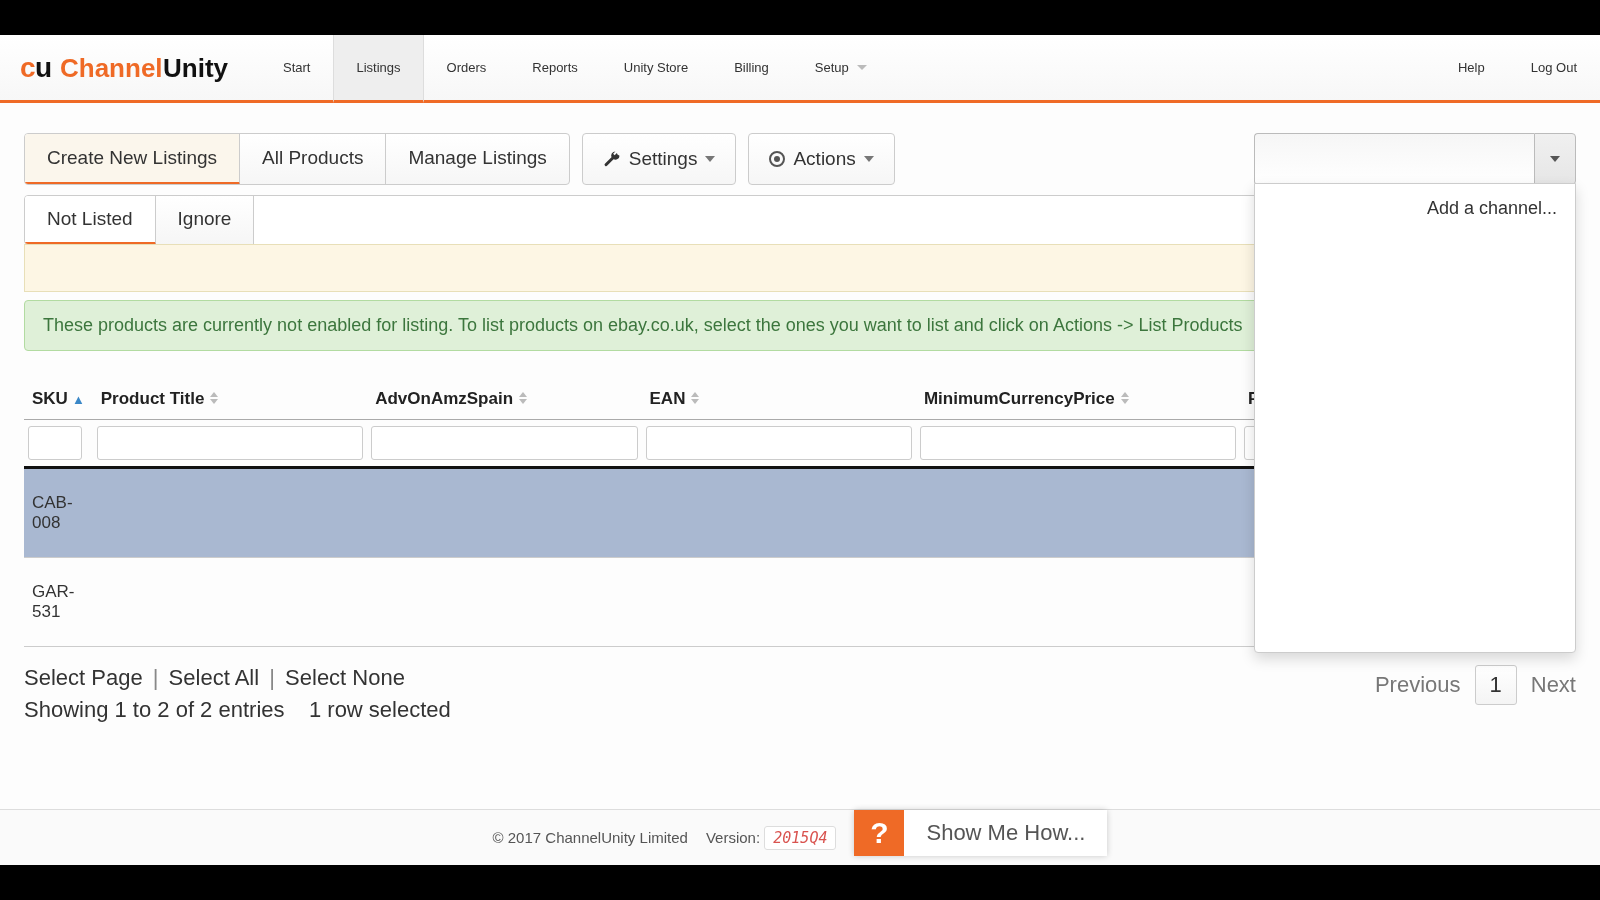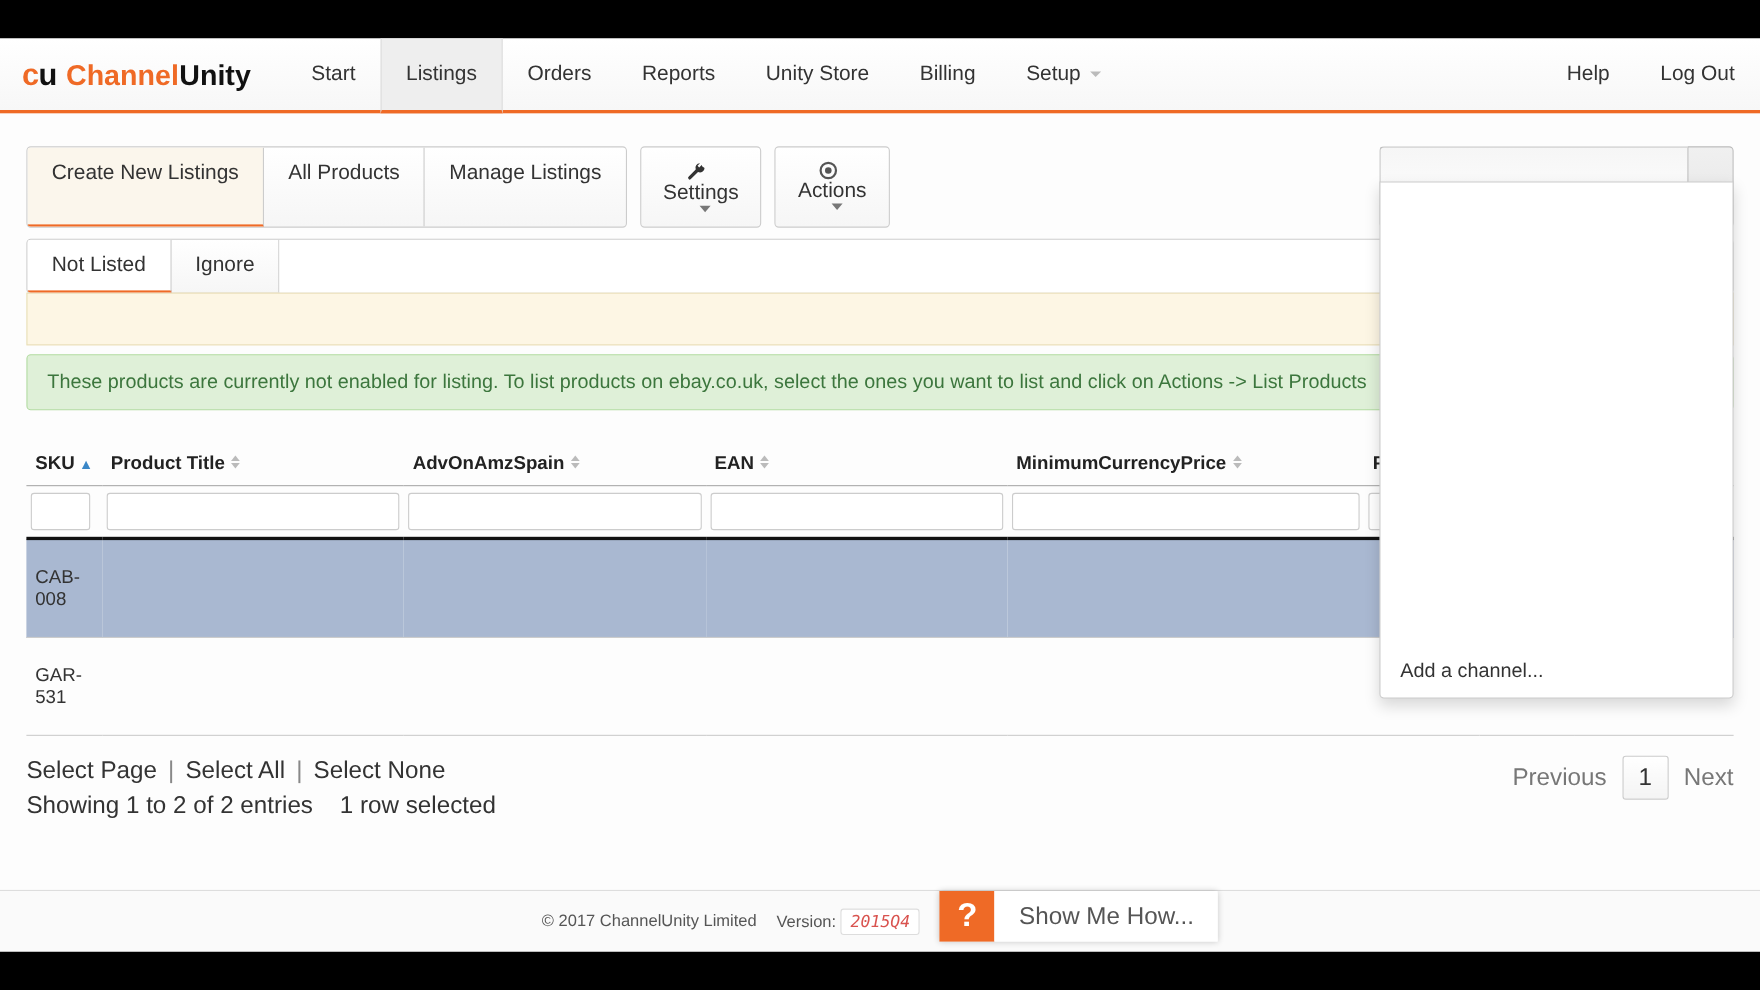--- a/index.html
+++ b/index.html
@@ -4,42 +4,42 @@
 <style>
   * { box-sizing: border-box; margin: 0; padding: 0; }
   html, body { width: 1600px; height: 900px; font-family: "Helvetica Neue", Arial, sans-serif; background: #000; overflow: hidden; }
   .letterbox-top, .letterbox-bottom { height: 35px; width: 100%; background: #000; }
   .app { position: absolute; top: 35px; bottom: 35px; left: 0; right: 0; background: #fdfdfd; color: #333; }
 
   
   .navbar { height: 68px; background: linear-gradient(#fff 0%, #f7f7f7 100%); border-bottom: 3px solid #ef6a26; display: flex; align-items: stretch; padding: 0 0 0 20px; }
   .logo-wrap { display: flex; align-items: center; padding-right: 30px; }
   .navlinks { display: flex; align-items: stretch; }
-  .navlink { display: flex; align-items: center; padding: 0 22px; font-size: 19px; color: #333; cursor: pointer; border-left: 1px solid transparent; border-right: 1px solid transparent; }
+  .navlink { display: flex; align-items: center; padding: 0 22px; font-size: 13px; color: #333; cursor: pointer; border-left: 1px solid transparent; border-right: 1px solid transparent; }
   .navlink.active { background: #eee; border-left: 1px solid #ddd; border-right: 1px solid #ddd; border-bottom: 3px solid #ef6a26; margin-bottom: -3px; }
   .nav-spacer { flex: 1; }
   .navlink.small-caret::after { content:""; display:inline-block; margin-left:8px; width:0; height:0; border-left:5px solid transparent; border-right:5px solid transparent; border-top:5px solid #bbb; }
 
   
   .content-wrap { padding: 30px 24px 0 24px; }
 
   
   .tool-row { display: flex; align-items: stretch; gap: 0; }
   .tab-group1 { display: flex; border: 1px solid #ccc; border-radius: 4px; overflow: hidden; background: linear-gradient(#fff,#f6f6f6); }
   .tab-group1 .tab { padding: 13px 22px; font-size: 19px; color: #333; cursor: pointer; border-right: 1px solid #ccc; }
   .tab-group1 .tab:last-child { border-right: none; }
   .tab-group1 .tab.active { background: #fbf6ec; border-bottom: 3px solid #ef6a26; margin-bottom: -1px; }
   .tool-gap { width: 12px; }
-  .btnlike { display: flex; align-items: center; padding: 13px 20px; font-size: 19px; color: #333; border: 1px solid #ccc; border-radius: 4px; background: linear-gradient(#fff,#f6f6f6); cursor: pointer; flex-direction: column; }
+  .btnlike { display: flex; align-items: center; padding: 13px 20px; font-size: 19px; color: #333; border: 1px solid #ccc; border-radius: 4px; background: linear-gradient(#fff,#f6f6f6); cursor: pointer; }
   .btnlike .carret { margin-left: 8px; width:0;height:0;border-left:5px solid transparent;border-right:5px solid transparent;border-top:6px solid #777;display:inline-block; }
   .tool-right { margin-left: auto; display:flex; align-items:stretch; position: relative; }
   .chan-input { width: 280px; border: 1px solid #bbb; border-radius: 4px 0 0 4px; background: linear-gradient(#f6f6f6,#fff); border-right:none; }
   .chan-drop-btn { width: 42px; border: 1px solid #bbb; border-radius: 0 4px 4px 0; background: linear-gradient(#f0f0f0,#e6e6e6); display:flex; align-items:center; justify-content:center; cursor:pointer; }
   .chan-drop-btn .carret { width:0;height:0;border-left:5px solid transparent;border-right:5px solid transparent;border-top:6px solid #555; }
-  .chan-menu { position: absolute; top: 32px; right: 0; width: 322px; height: 470px; background: #fff; border: 1px solid #ccc; border-radius: 0 0 4px 4px; box-shadow: 0 6px 14px rgba(0,0,0,.15); z-index: 20; display:flex; flex-direction:column; }
+  .chan-menu { position: absolute; top: 50px; right: 0; width: 322px; height: 470px; background: #fff; border: 1px solid #ccc; border-radius: 0 0 4px 4px; box-shadow: 0 6px 14px rgba(0,0,0,.15); z-index: 20; display:flex; flex-direction:row; }
   .chan-menu-spacer { flex:1; }
   .chan-menu-item { padding: 14px 18px; font-size: 18px; color:#333; cursor:pointer; }
 
   
   .subtab-row { margin-top: 10px; display:flex; border:1px solid #ccc; border-radius:4px; overflow:hidden; background: linear-gradient(#fff,#f6f6f6); }
   .subtab-row .tab { padding: 12px 22px; font-size:19px; color:#333; cursor:pointer; border-right:1px solid #ccc; }
   .subtab-row .tab.active { background:#fff; border-bottom:3px solid #ef6a26; margin-bottom:-1px; }
   .subtab-wide { flex: 1; padding: 12px 22px; background: #fff; }
 
   

